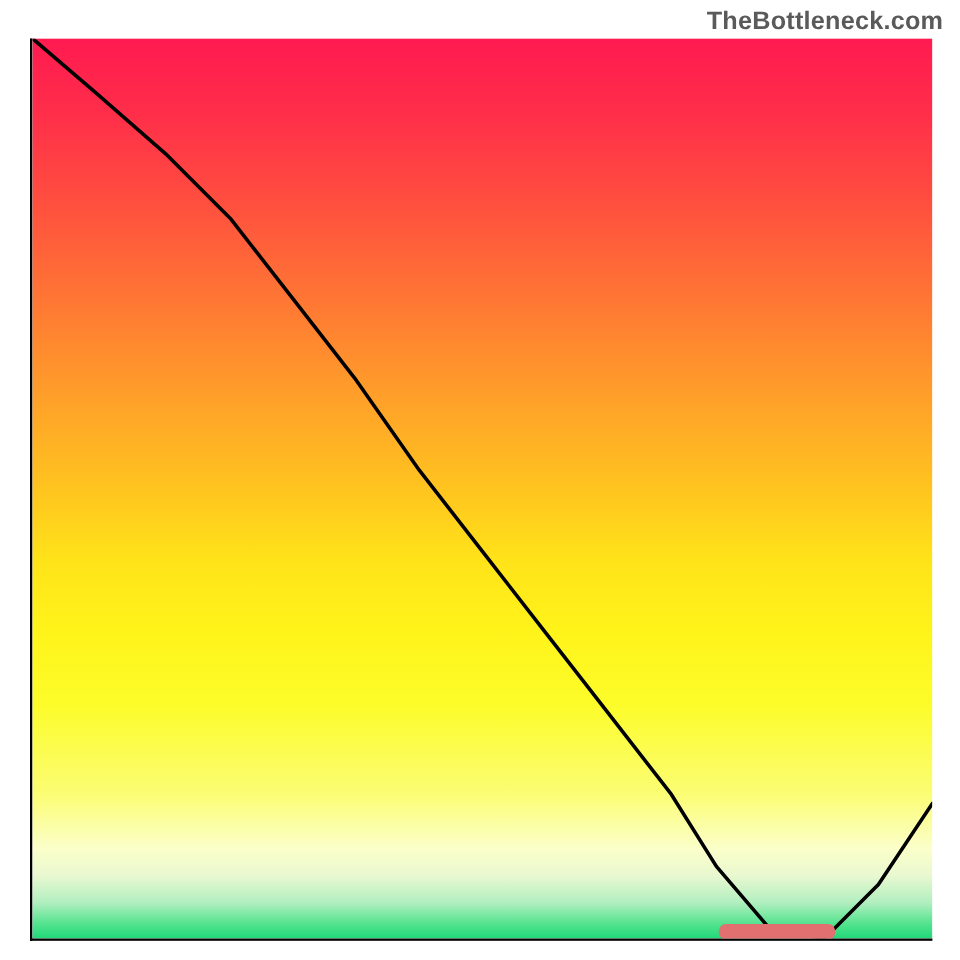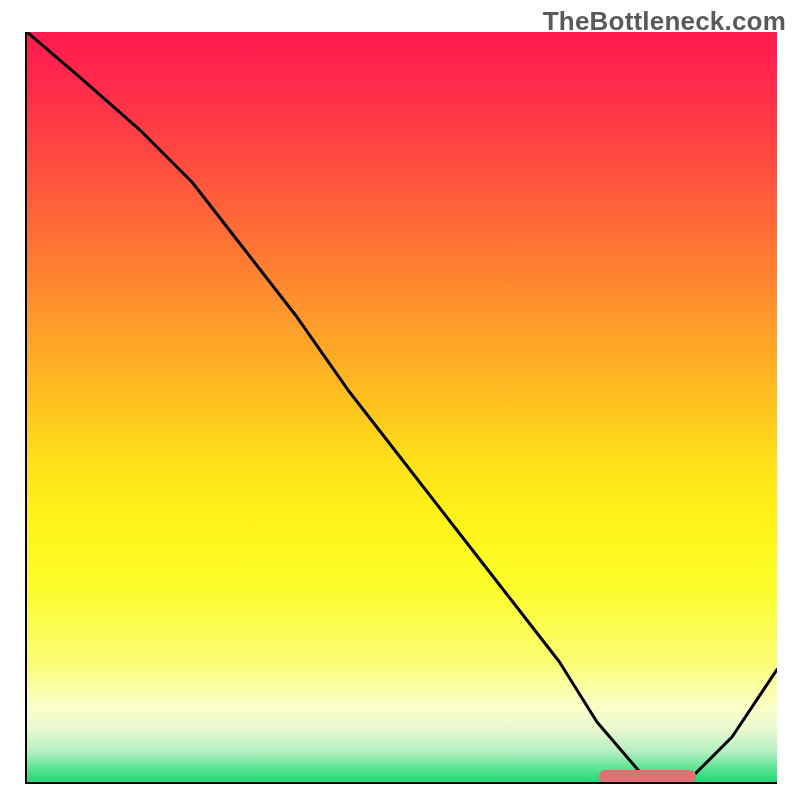--- a/index.html
+++ b/index.html
@@ -8,21 +8,21 @@
     height: 800px;
     background: #ffffff;
     position: relative;
     font-family: Arial, sans-serif;
     overflow: hidden;
   }
   .watermark {
     position: absolute;
     top: 6px;
     right: 14px;
-    font-size: 26px;
+    font-size: 21px;
     font-weight: bold;
     color: #5a5a5a;
     letter-spacing: 0.2px;
   }
   .chart-container {
     position: absolute;
     top: 32px;
     left: 25px;
     width: 752px;
     height: 752px;

